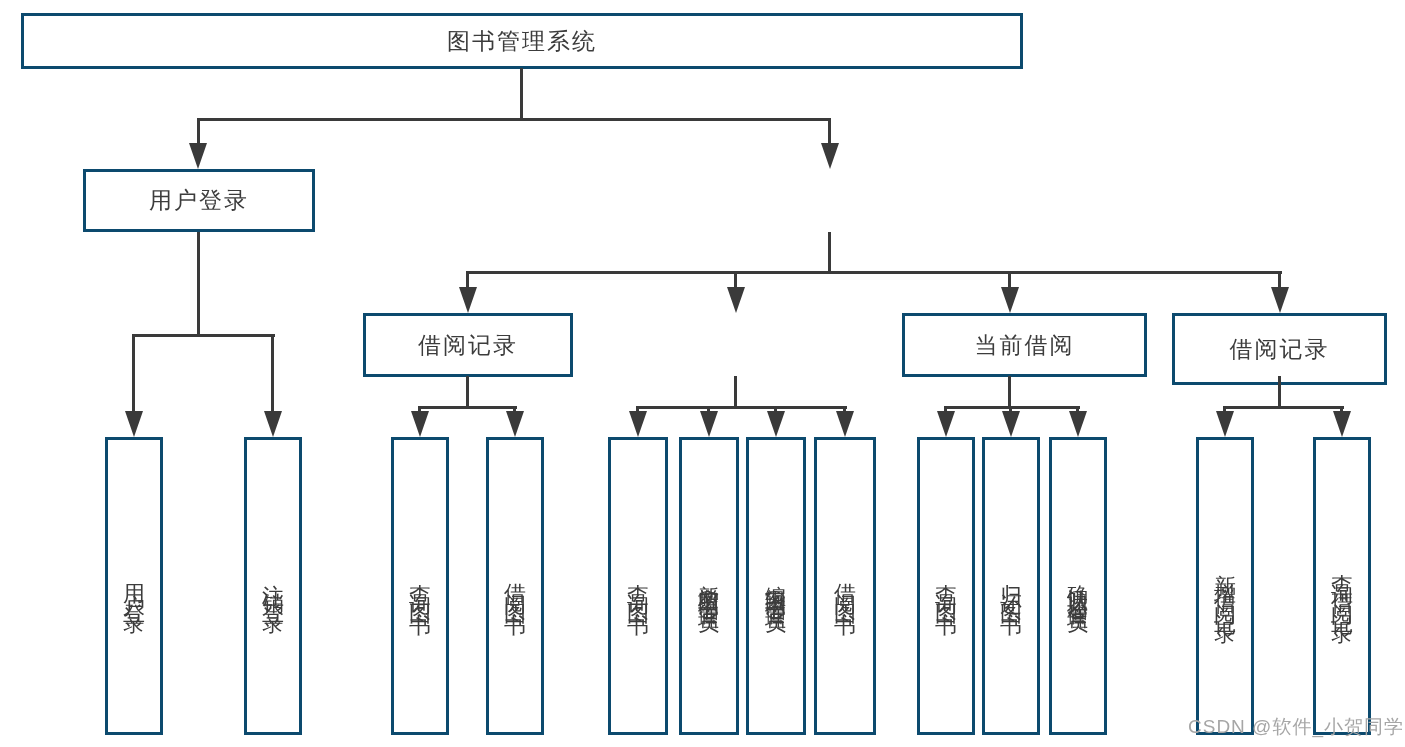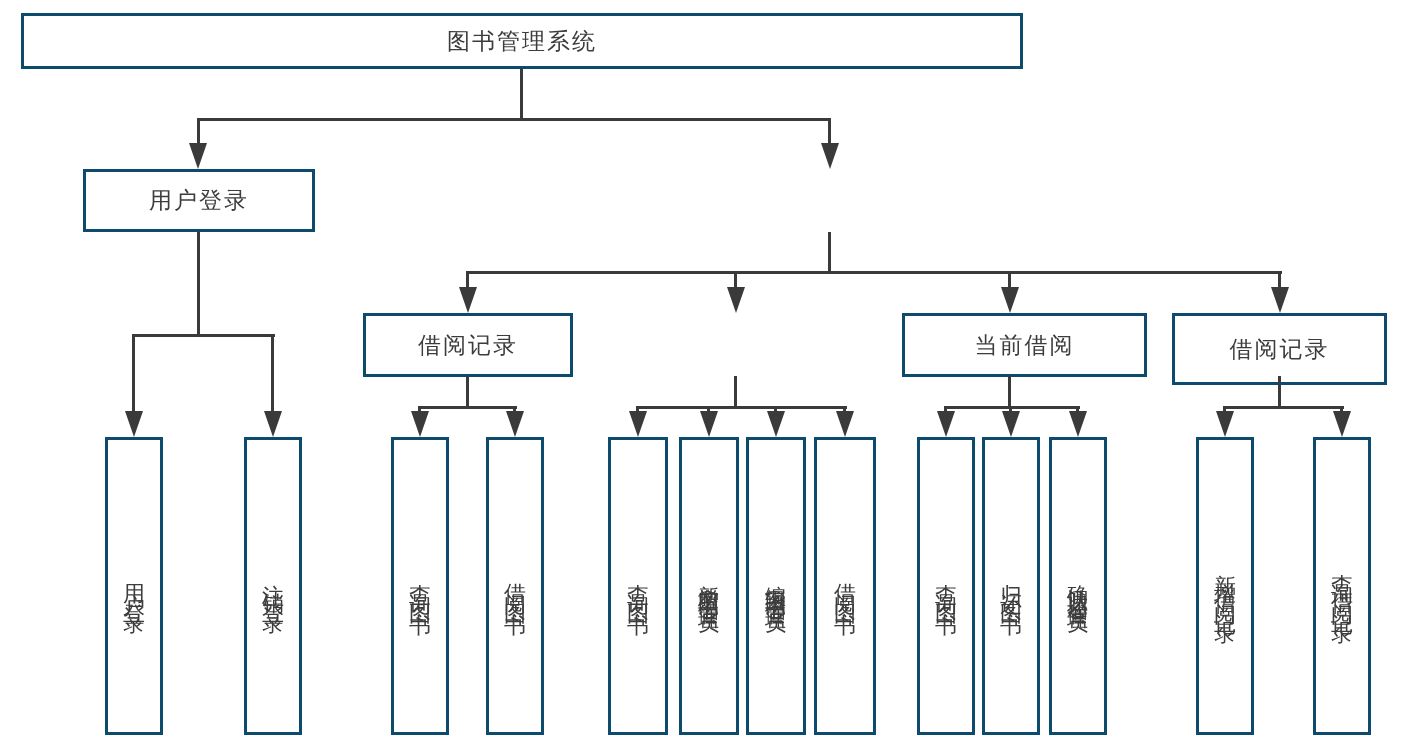--- a/index.html
+++ b/index.html
@@ -166,14 +166,15 @@
     <span>确认归还（管理员）</span>
   </div>
 
   <div class="box leaf" style="left:1196px;top:437px;width:58px;height:298px;">
     <span>新增借阅记录</span>
   </div>
   <div class="box leaf" style="left:1313px;top:437px;width:58px;height:298px;">
     <span>查询借阅记录</span>
   </div>
 
+  <div class="watermark">CSDN @软件_小贺同学</div>
 
 </div>
 
 </body></html>

